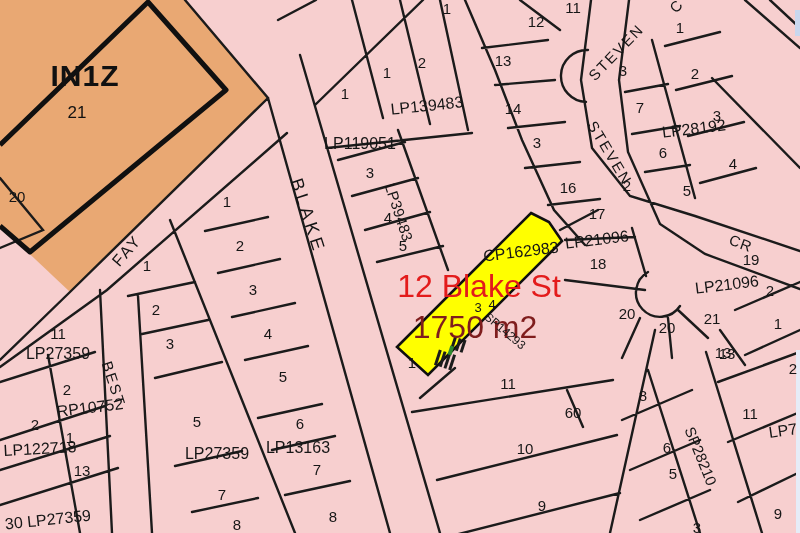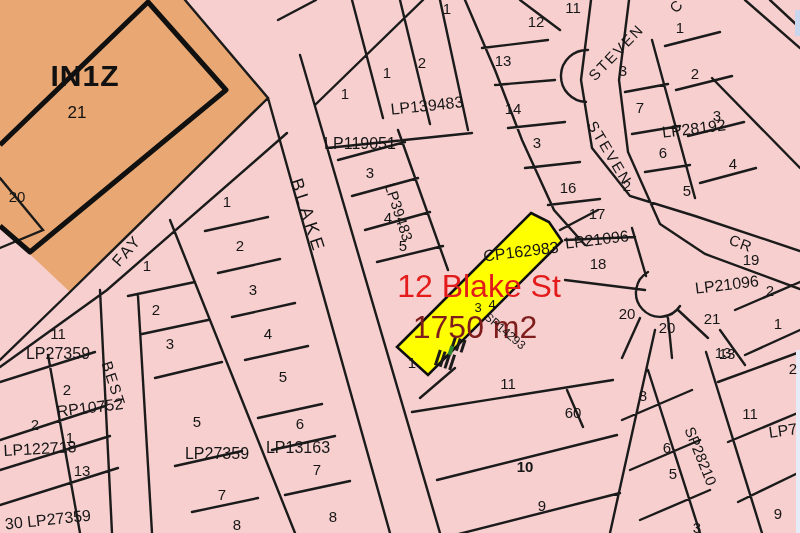--- a/index.html
+++ b/index.html
@@ -214,21 +214,21 @@
       <div class="lbl lot" style="left: 778px; top: 323px; transform: translate(-50%, -50%) rotate(0deg);">1</div>
       <div class="lbl lot" style="left: 627px; top: 313px; transform: translate(-50%, -50%) rotate(0deg);">20</div>
       <div class="lbl lot" style="left: 667px; top: 327px; transform: translate(-50%, -50%) rotate(0deg);">20</div>
       <div class="lbl lot" style="left: 712px; top: 318px; transform: translate(-50%, -50%) rotate(0deg);">21</div>
       <div class="lbl lot" style="left: 723px; top: 352px; transform: translate(-50%, -50%) rotate(0deg);">13</div>
       <div class="lbl lot" style="left: 478px; top: 307px; transform: translate(-50%, -50%) rotate(0deg); font-size: 13px;">3</div>
       <div class="lbl lot" style="left: 492px; top: 304px; transform: translate(-50%, -50%) rotate(0deg); font-size: 13px;">4</div>
       <div class="lbl lot" style="left: 412px; top: 362px; transform: translate(-50%, -50%) rotate(0deg);">1</div>
       <div class="lbl lot" style="left: 508px; top: 383px; transform: translate(-50%, -50%) rotate(0deg);">11</div>
       <div class="lbl lot" style="left: 573px; top: 412px; transform: translate(-50%, -50%) rotate(0deg);">60</div>
-      <div class="lbl lot" style="left: 525px; top: 466px; transform: translate(-50%, -50%) rotate(0deg); font-weight: bold;">10</div>
+      <div class="lbl lot" style="left: 525px; top: 448px; transform: translate(-50%, -50%) rotate(0deg);">10</div>
       <div class="lbl lot" style="left: 542px; top: 505px; transform: translate(-50%, -50%) rotate(0deg);">9</div>
       <div class="lbl lot" style="left: 727px; top: 353px; transform: translate(-50%, -50%) rotate(0deg);">13</div>
       <div class="lbl lot" style="left: 643px; top: 395px; transform: translate(-50%, -50%) rotate(0deg);">8</div>
       <div class="lbl lot" style="left: 750px; top: 413px; transform: translate(-50%, -50%) rotate(0deg);">11</div>
       <div class="lbl lot" style="left: 667px; top: 447px; transform: translate(-50%, -50%) rotate(0deg);">6</div>
       <div class="lbl lot" style="left: 673px; top: 473px; transform: translate(-50%, -50%) rotate(0deg);">5</div>
       <div class="lbl lot" style="left: 778px; top: 513px; transform: translate(-50%, -50%) rotate(0deg);">9</div>
       <div class="lbl lot" style="left: 697px; top: 527px; transform: translate(-50%, -50%) rotate(0deg);">3</div>
       <div class="lbl lot" style="left: 793px; top: 368px; transform: translate(-50%, -50%) rotate(0deg);">2</div>
     </div>

